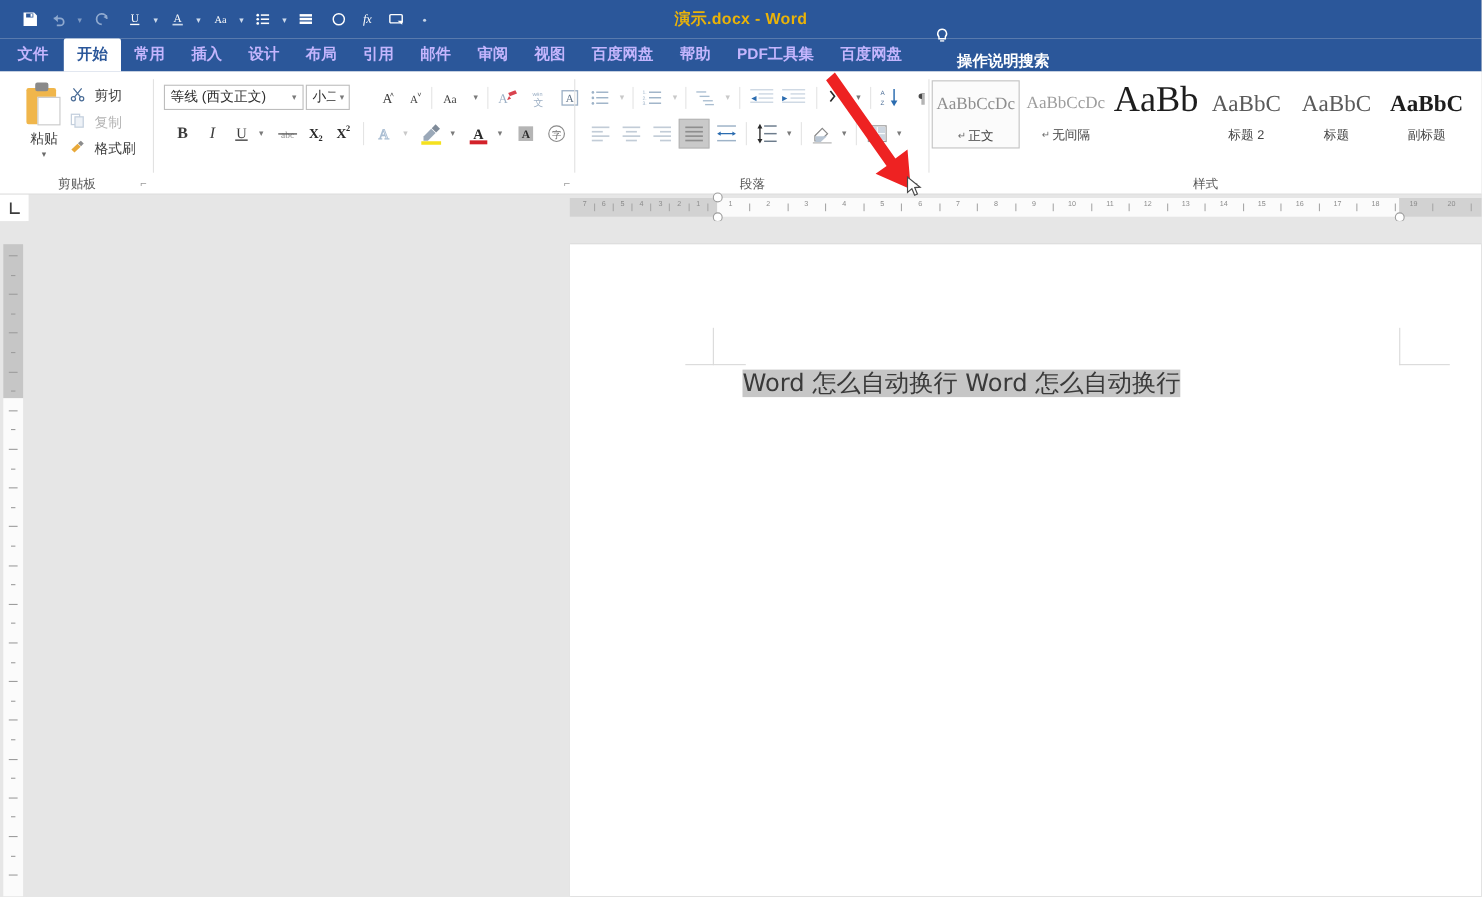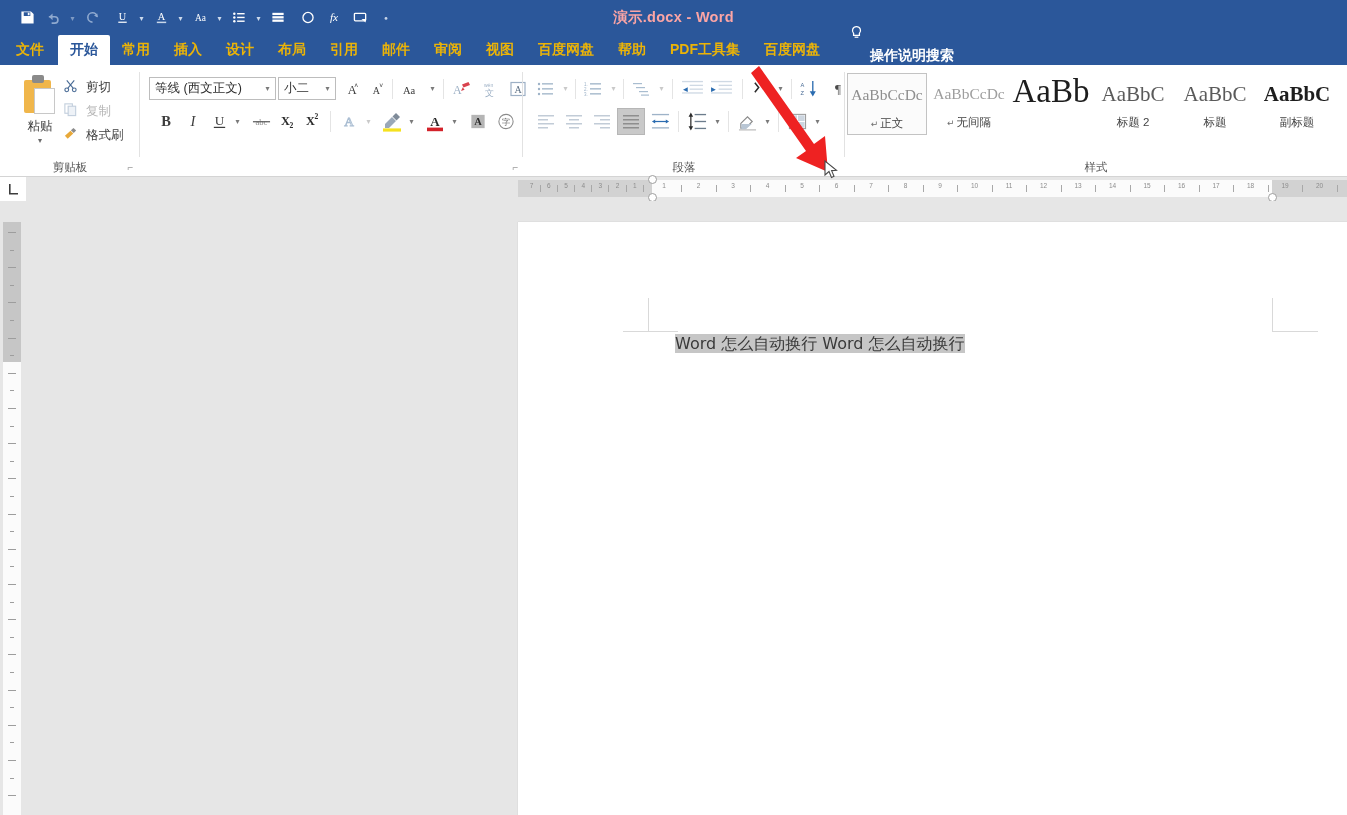--- a/index.html
+++ b/index.html
@@ -25,32 +25,32 @@
   .qat-btn.dim { color:#8fa9cf; }
   .qat-caret {
     width:13px; height:26px; display:flex; align-items:flex-end; justify-content:center;
     color:#cddaec; font-size:8px; padding-bottom:8px;
   }
   .qat-caret.dim { color:#7e9ac4; }
   .qat-sep { width:4px; }
   .title-text {
     position:absolute; left:0; right:0; top:0; height:35px;
     display:flex; align-items:center; justify-content:center;
-    color:#fca5a5; font-size:14.5px; font-weight:bold; letter-spacing:.3px;
+    color:#eab308; font-size:14.5px; font-weight:bold; letter-spacing:.3px;
     pointer-events:none;
   }
 
   
   .tabstrip {
     position:absolute; left:0; top:35px; width:1347px; height:30px;
     background:#2b579a; display:flex; align-items:flex-end;
   }
   .tab {
     height:30px; padding:0 12px; display:flex; align-items:center;
-    color:#eab308; font-size:14px; font-weight:bold; white-space:nowrap;
+    color:#c4b5fd; font-size:14px; font-weight:bold; white-space:nowrap;
   }
   .tab.first { padding-left:16px; padding-right:14px; }
   .tab.active {
     background:#ffffff; color:#2b579a;
     border-top-left-radius:2px; border-top-right-radius:2px;
   }
   .tell-me { display:flex; align-items:center; gap:7px; padding-left:18px; }
   .bulb { color:#ffffff; font-size:14px; }
   .tell-me-label { color:#ffffff; font-size:14px; font-weight:bold;margin-top:44px; }
 
@@ -171,21 +171,21 @@
     background:#e6e6e6; overflow:hidden;
   }
   .page {
     position:absolute; left:494px; top:21px; width:829px; height:593px;
     background:#ffffff; box-shadow:0 0 1px rgba(0,0,0,.18);
   }
   .mk { position:absolute; background:#d9d9d9; }
   .doc-text {
     position:absolute; left:157px; top:110px; width:640px;
     font-family:"DejaVu Sans","Liberation Sans",sans-serif;
-    font-size:16px; color:#3a3a3a; line-height:1.52;
+    font-size:22px; color:#3a3a3a; line-height:1.52;
   }
   .hl { background:#c6c6c6; }
   .sq {
     text-decoration: underline;
     text-decoration-color:#d14a4a;
     text-decoration-style: wavy;
     text-decoration-thickness:1px;
   }
 
   
@@ -354,21 +354,21 @@
       <div class="launcher" style="left:124px;">⌐</div>
       <div class="grp-div" style="left:139px;"></div>
     </div>
 
     <div class="grp" style="left:140px; width:383px;">
 
       <div class="fbox" style="left:9px; top:12px; width:127px; height:23px;">
         <span class="fbox-text">等线 (西文正文)</span>
         <span class="fbox-caret">▾</span>
       </div>
-      <div class="fbox" style="left:138px; top:12px; width:58px; height:23px;">
+      <div class="fbox" style="left:138px; top:12px; width:40px; height:23px;">
         <span class="fbox-text">小二</span>
         <span class="fbox-caret">▾</span>
       </div>
       <div class="ibtn" style="left:198px; top:12px; width:25px; height:23px;">
         <svg width="19" height="18" viewBox="0 0 20 18">
             <text x="7" y="14" font-size="13" font-family="Liberation Serif,serif" fill="#3c3c3c">A</text>
             <text x="14" y="8" font-size="7" fill="#3c3c3c">˄</text>
           </svg>
       </div>
       <div class="ibtn" style="left:223px; top:12px; width:25px; height:23px;">

